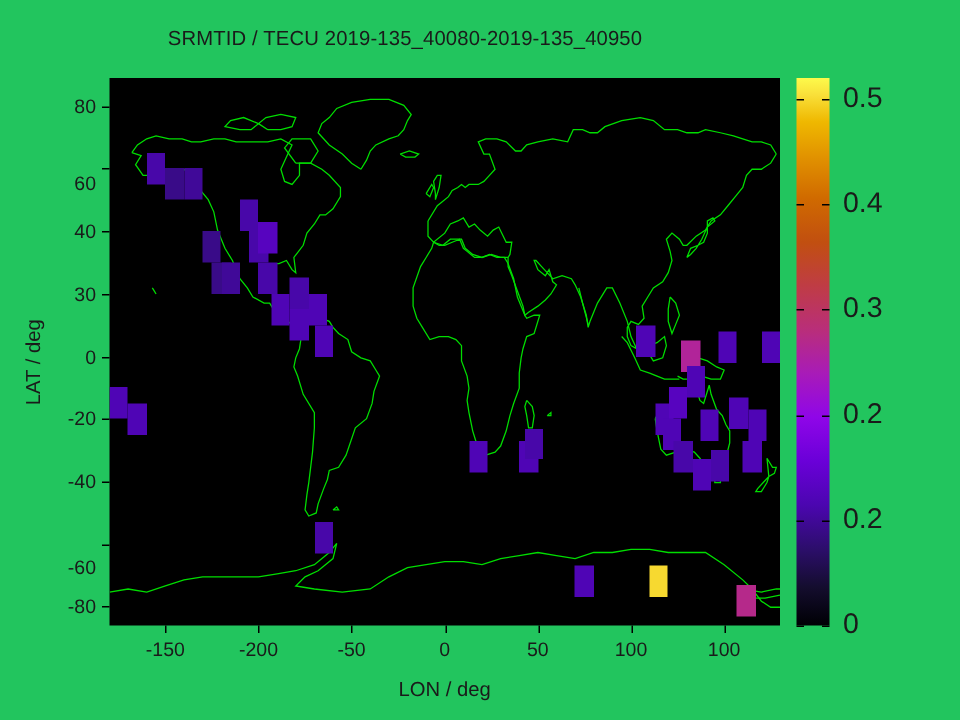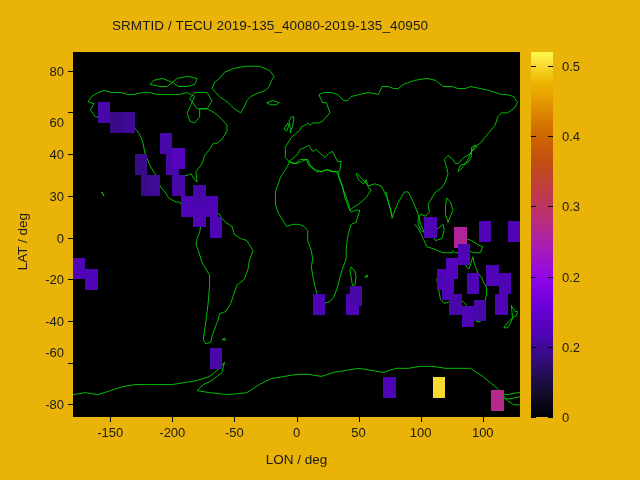--- a/index.html
+++ b/index.html
@@ -4,21 +4,21 @@
 <style>
   html, body {
     margin: 0;
     padding: 0;
     background: #ffffff;
   }
   #root {
     position: relative;
     width: 640px;
     height: 480px;
-    background: #eab308;
+    background: #22c55e;
     font-family: "Liberation Sans", sans-serif;
     overflow: hidden;
   }
 
   
   #chart-title {
     position: absolute;
     left: 0;
     top: 18px;
     width: 540px;
@@ -149,21 +149,21 @@
     position: absolute;
     right: 0;
     width: 5px;
     height: 0;
     border-top: 1px solid #000;
   }
   .cbar-label {
     position: absolute;
     left: 562px;
     transform: translateY(-50%);
-    font-size: 13px;
+    font-size: 19px;
     color: #1a1a1a;
     white-space: nowrap;
   }
 </style>
 </head>
 <body>
 
 <div id="root">
 
   <div id="chart-title">SRMTID / TECU 2019-135_40080-2019-135_40950</div>
@@ -278,21 +278,21 @@
     <div class="xlabel-txt" style="left: 296.5px;">0</div>
     <div class="tick-x" style="left: 358.583px;"></div>
     <div class="xlabel-txt" style="left: 358.583px; text-align: center;">50</div>
     <div class="tick-x" style="left: 420.667px;"></div>
     <div class="xlabel-txt" style="left: 420.667px;">100</div>
     <div class="tick-x" style="left: 482.75px;"></div>
     <div class="xlabel-txt" style="left: 482.75px;">100</div>
     <div class="tick-y" style="top: 404.486px;"></div>
     <div class="ylabel-txt" style="top: 404.486px;">-80</div>
     <div class="tick-y" style="top: 362.771px;"></div>
-    <div class="ylabel-txt" style="top: 352px;">-60</div>
+    <div class="ylabel-txt" style="top: 378px;">-60</div>
     <div class="tick-y" style="top: 321.057px;"></div>
     <div class="ylabel-txt" style="top: 321.057px;">-40</div>
     <div class="tick-y" style="top: 279.343px;"></div>
     <div class="ylabel-txt" style="top: 279.343px;">-20</div>
     <div class="tick-y" style="top: 237.629px;"></div>
     <div class="ylabel-txt" style="top: 237.629px;">0</div>
     <div class="tick-y" style="top: 195.914px;"></div>
     <div class="ylabel-txt" style="top: 195.914px;">30</div>
     <div class="tick-y" style="top: 154.2px;"></div>
     <div class="ylabel-txt" style="top: 154.2px;">40</div>

